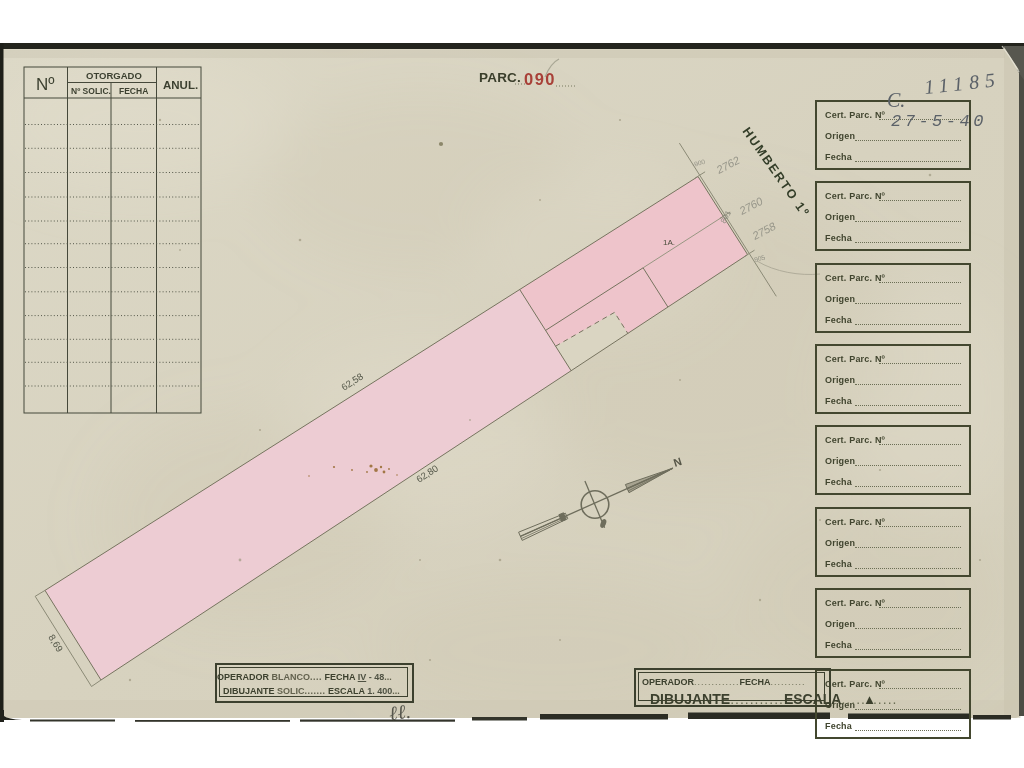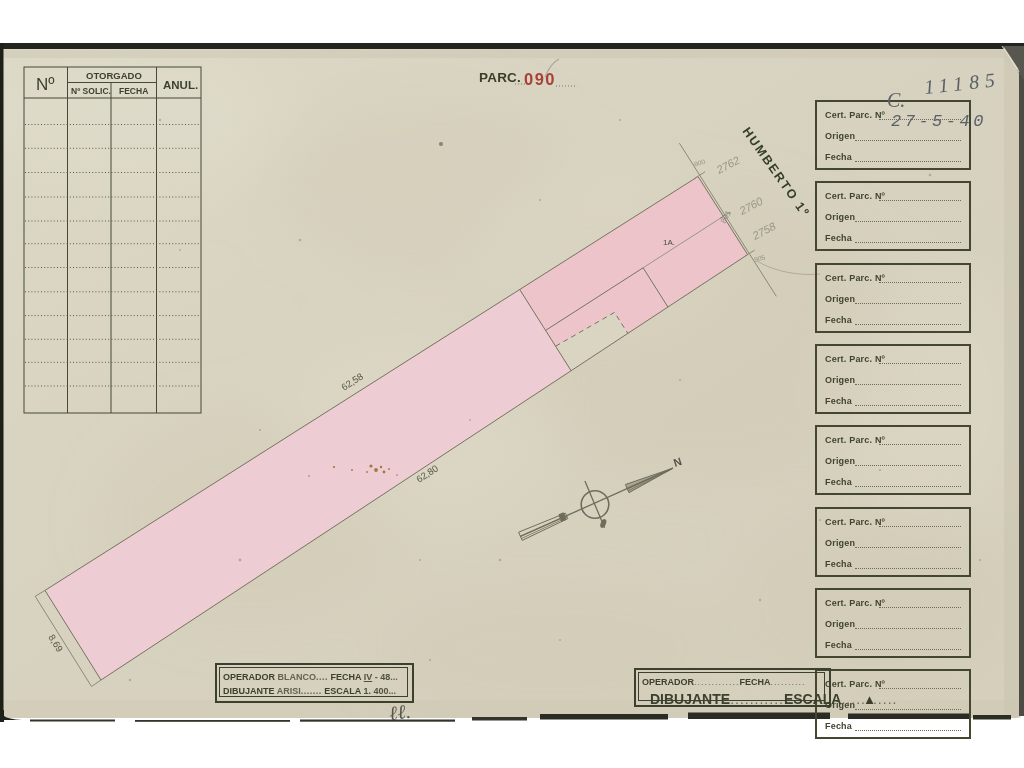--- a/index.html
+++ b/index.html
@@ -304,23 +304,23 @@
     <div class="dots" style="left:62px;top:16px;width:82px;"></div>
   <div class="lbl" style="top:29px;">Origen</div>
     <div class="dots" style="left:38px;top:37px;width:106px;"></div>
   <div class="lbl" style="top:50px;">Fecha</div>
     <div class="dots" style="left:38px;top:58px;width:106px;"></div>
 </div>
 
 <div class="abs" style="left:215px;top:663px;width:195px;height:36px;border:2px solid #3c402e;"></div>
 <div class="abs" style="left:219px;top:667px;width:187px;height:28px;border:1px solid #3c402e;"></div>
 
-<div class="abs" style="left:223px;top:672px;width:183px;font-size:9px;font-weight:bold;color:#3c402e;white-space:nowrap;">OPERADOR<span style="color:#63624e;"> BLANCO</span><span style="letter-spacing:0.5px;color:#63624e;">....</span> FECHA <span style="color:#4f5243;text-decoration:underline;">IV</span><span style="color:#4f5243;"> - 48</span><span style="color:#63624e;">...</span></div>
-
-<div class="abs" style="left:223px;top:686px;width:183px;font-size:9px;font-weight:bold;color:#3c402e;white-space:nowrap;">DIBUJANTE<span style="color:#63624e;"> ARISI</span><span style="letter-spacing:0.5px;color:#63624e;">.......</span> ESCALA <span style="color:#4f5243;">1. 400</span><span style="color:#63624e;">...</span></div>
+<div class="abs" style="left:217px;top:672px;width:183px;font-size:9px;font-weight:bold;color:#3c402e;white-space:nowrap;">OPERADOR<span style="color:#63624e;"> BLANCO</span><span style="letter-spacing:0.5px;color:#63624e;">....</span> FECHA <span style="color:#4f5243;text-decoration:underline;">IV</span><span style="color:#4f5243;"> - 48</span><span style="color:#63624e;">...</span></div>
+
+<div class="abs" style="left:223px;top:686px;width:183px;font-size:9px;font-weight:bold;color:#3c402e;white-space:nowrap;">DIBUJANTE<span style="color:#63624e;"> SOLIC</span><span style="letter-spacing:0.5px;color:#63624e;">.......</span> ESCALA <span style="color:#4f5243;">1. 400</span><span style="color:#63624e;">...</span></div>
 
 <div class="abs" style="left:634px;top:668px;width:193px;height:35px;border:2px solid #3c402e;"></div>
 <div class="abs" style="left:638px;top:672px;width:185px;height:27px;border:1px solid #3c402e;"></div>
 
 <div class="abs" style="left:642px;top:677px;width:182px;font-size:9px;font-weight:bold;color:#3c402e;white-space:nowrap;">OPERADOR<span style="font-weight:normal;letter-spacing:1px;color:#6b6e55;">.............</span>FECHA<span style="font-weight:normal;letter-spacing:1px;color:#6b6e55;">..........</span></div>
 
 <div class="abs" style="left:650px;top:691px;width:182px;font-size:14px;font-weight:bold;color:#3c402e;white-space:nowrap;">DIBUJANTE<span style="font-weight:normal;letter-spacing:1px;color:#6b6e55;">...........</span>ESCALA<span style="font-weight:normal;letter-spacing:1px;color:#6b6e55;">.....</span>▴<span style="font-weight:normal;letter-spacing:1px;color:#6b6e55;">.....</span></div>
 
 <div class="abs" style="left:389px;top:701px;font-family:'Liberation Serif',serif;font-style:italic;font-size:20px;color:#55554c;transform:rotate(-8deg);">ℓℓ.</div>
 

